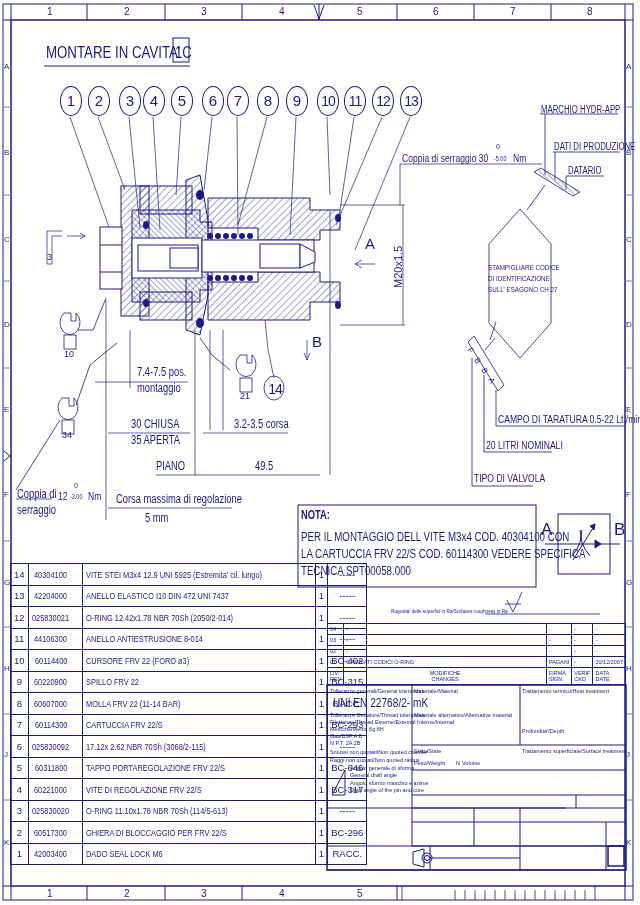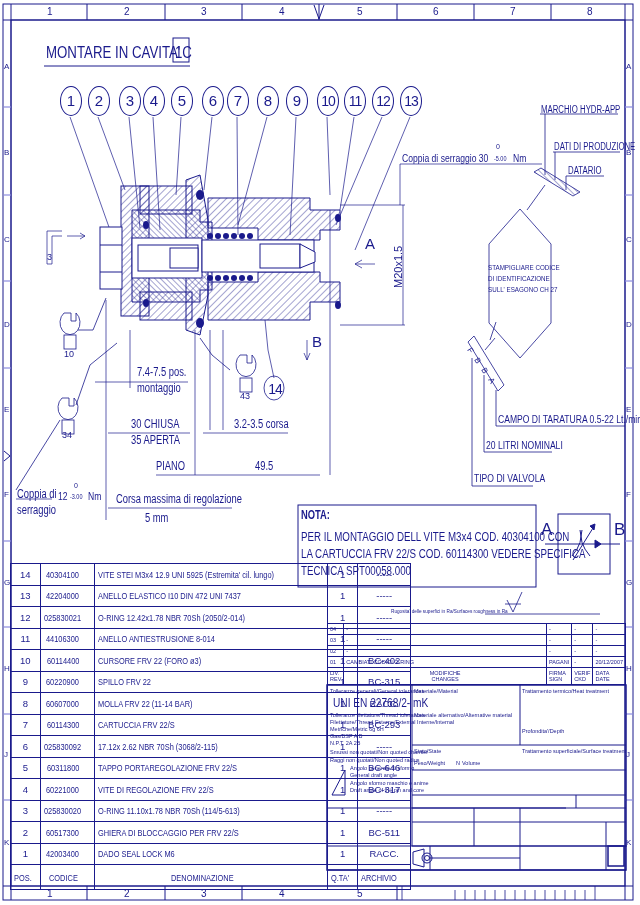--- a/index.html
+++ b/index.html
@@ -345,21 +345,21 @@
 <span class="t cond" style="left:402px;top:152px;font-size:11px;">Coppia di serraggio 30</span>
 <span class="t" style="left:496px;top:143px;font-size:7px;">0</span>
 <span class="t cond" style="left:494px;top:155px;font-size:7px;">-5.00</span>
 <span class="t cond" style="left:513px;top:152px;font-size:11px;">Nm</span>
 <span class="t" style="left:392px;top:288px;font-size:11px;transform:rotate(-90deg);">M20x1.5</span>
 <span class="t" style="left:365px;top:235px;font-size:15px;">A</span>
 <span class="t" style="left:312px;top:333px;font-size:15px;">B</span>
 <span class="t" style="left:47px;top:252px;font-size:9px;">3</span>
 <span class="t" style="left:64px;top:349px;font-size:9px;">10</span>
 <span class="t" style="left:62px;top:430px;font-size:9px;">34</span>
-<span class="t" style="left:240px;top:391px;font-size:9px;">43</span>
+<span class="t" style="left:240px;top:391px;font-size:9px;">21</span>
 <span class="t cond" style="left:137px;top:365px;font-size:12px;">7.4-7.5 pos.</span>
 <span class="t cond" style="left:137px;top:381px;font-size:12px;">montaggio</span>
 <span class="t cond" style="left:131px;top:417px;font-size:12px;">30 CHIUSA</span>
 <span class="t cond" style="left:131px;top:433px;font-size:12px;">35 APERTA</span>
 <span class="t cond" style="left:234px;top:417px;font-size:12px;">3.2-3.5 corsa</span>
 <span class="t cond" style="left:156px;top:459px;font-size:12px;">PIANO</span>
 <span class="t cond" style="left:255px;top:459px;font-size:12px;">49.5</span>
 <span class="t cond" style="left:17px;top:487px;font-size:12px;">Coppia di</span>
 <span class="t cond" style="left:17px;top:503px;font-size:12px;">serraggio</span>
 <span class="t cond" style="left:58px;top:490px;font-size:11px;">12</span>
@@ -475,35 +475,28 @@
         <td class="c"><span class="sq">025830020</span></td>
         <td><span class="sq">O-RING 11.10x1.78 NBR 70Sh (114/5-613)</span></td>
         <td class="c">1</td>
         <td class="c">-----</td>
       </tr>
     <tr>
         <td class="c">2</td>
         <td class="c"><span class="sq">60517300</span></td>
         <td><span class="sq">GHIERA DI BLOCCAGGIO PER FRV 22/S</span></td>
         <td class="c">1</td>
-        <td class="c">BC-511</td>
+        <td class="c">BC-296</td>
       </tr>
     <tr>
         <td class="c">1</td>
         <td class="c"><span class="sq">42003400</span></td>
         <td><span class="sq">DADO SEAL LOCK M6</span></td>
         <td class="c">1</td>
         <td class="c">RACC.</td>
-      </tr>
-    <tr>
-        <td class="c" style="height:24px"><span class="sq">POS.</span></td>
-        <td class="c"><span class="sq">CODICE</span></td>
-        <td class="c"><span class="sq">DENOMINAZIONE</span></td>
-        <td class="c"><span class="sq">Q.TA'</span></td>
-        <td class="c"><span class="sq">ARCHIVIO</span></td>
       </tr>
   </tbody>
 </table>
 
 <table class="rev">
   <tbody>
     <tr>
         <td style="width:8px">04</td>
         <td>-</td>
         <td style="width:12px">-</td>

